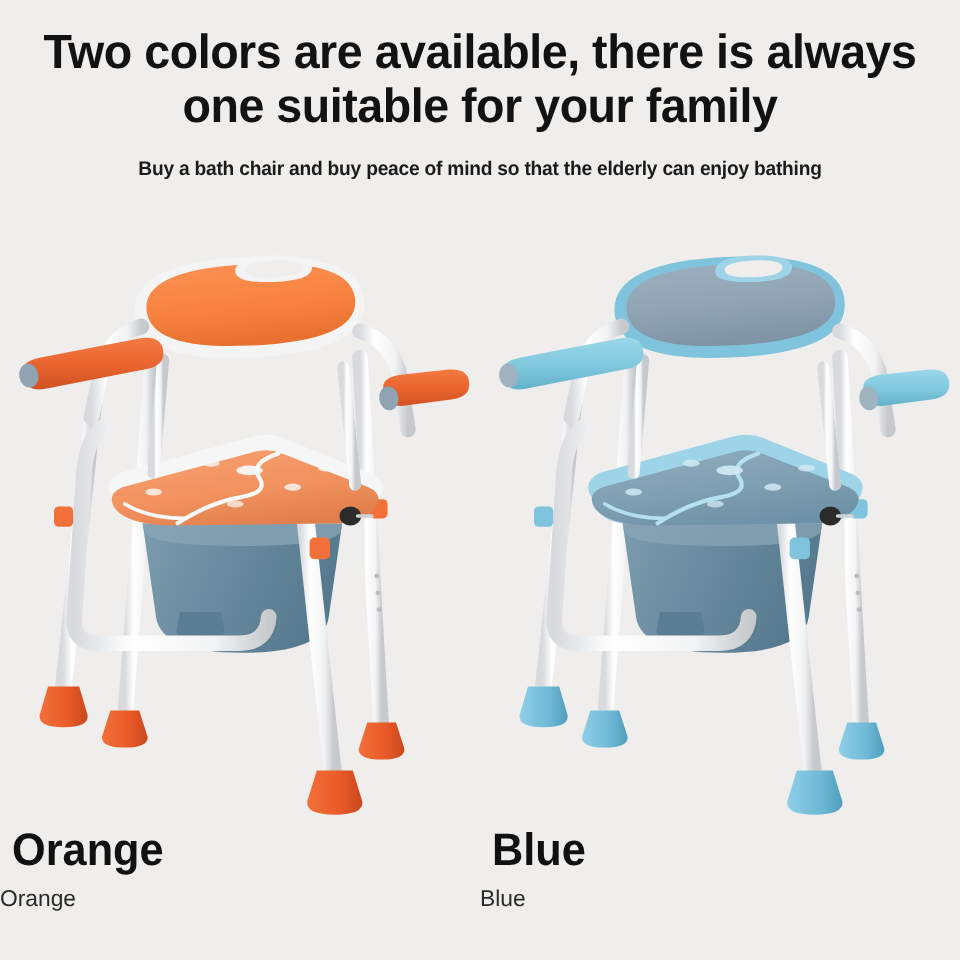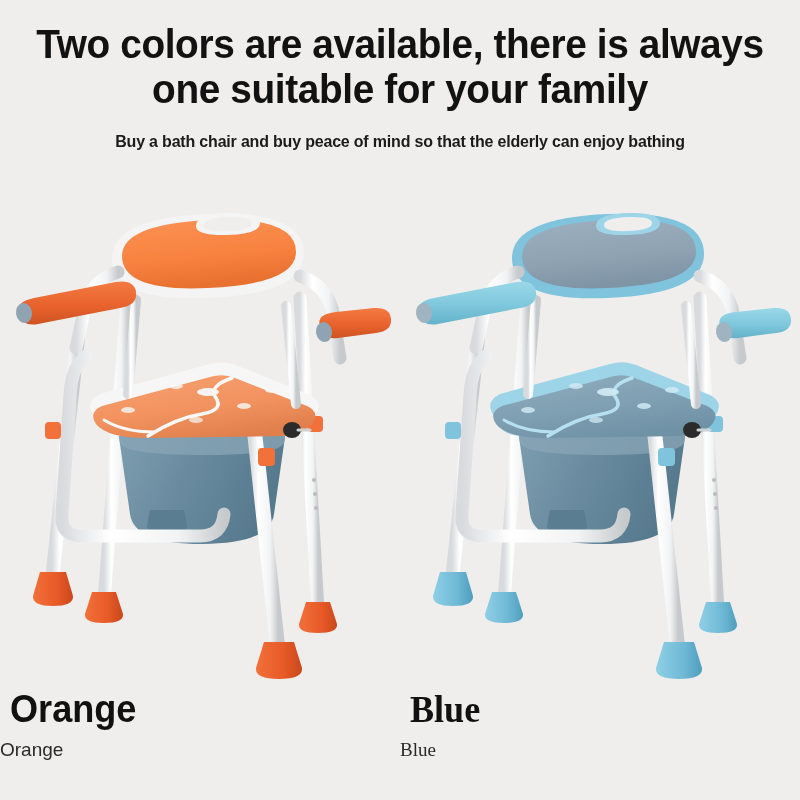--- a/index.html
+++ b/index.html
@@ -54,21 +54,21 @@
     width: 800px;
     height: 620px;
   }
   .product {
     position: absolute;
     top: 0;
     width: 400px;
     height: 620px;
   }
   .product.left  { left: 0; }
-  .product.right { left: 400px; font-family: Liberation Serif, serif; }
+  .product.right { left: 400px; }
   .chair-wrap {
     position: absolute;
     left: 0;
     top: 0;
     width: 400px;
     height: 520px;
   }
   .chair-svg {
     display: block;
     width: 400px;

